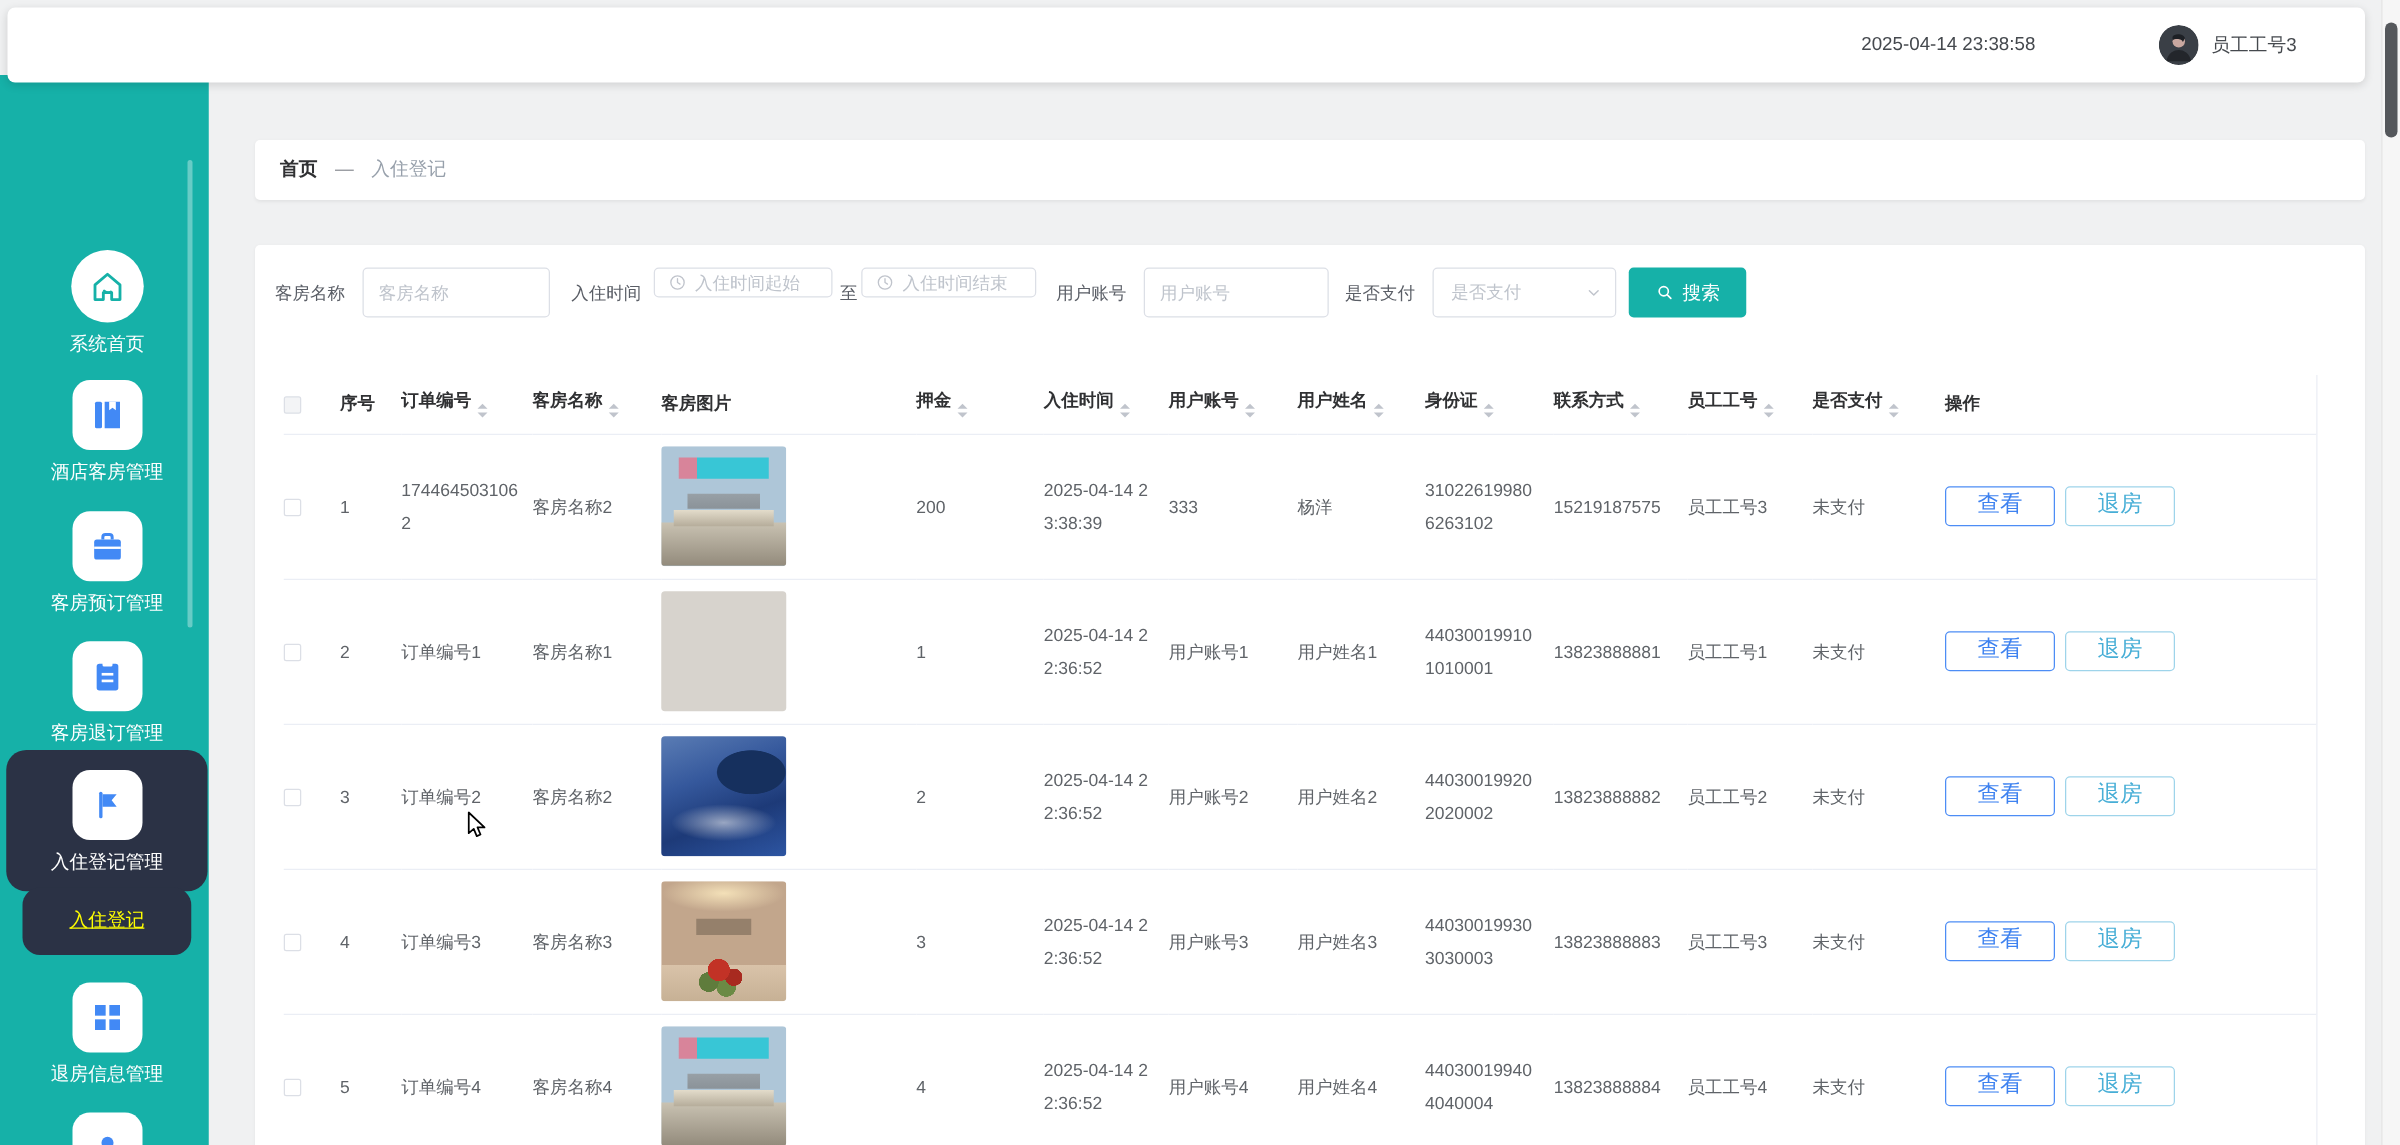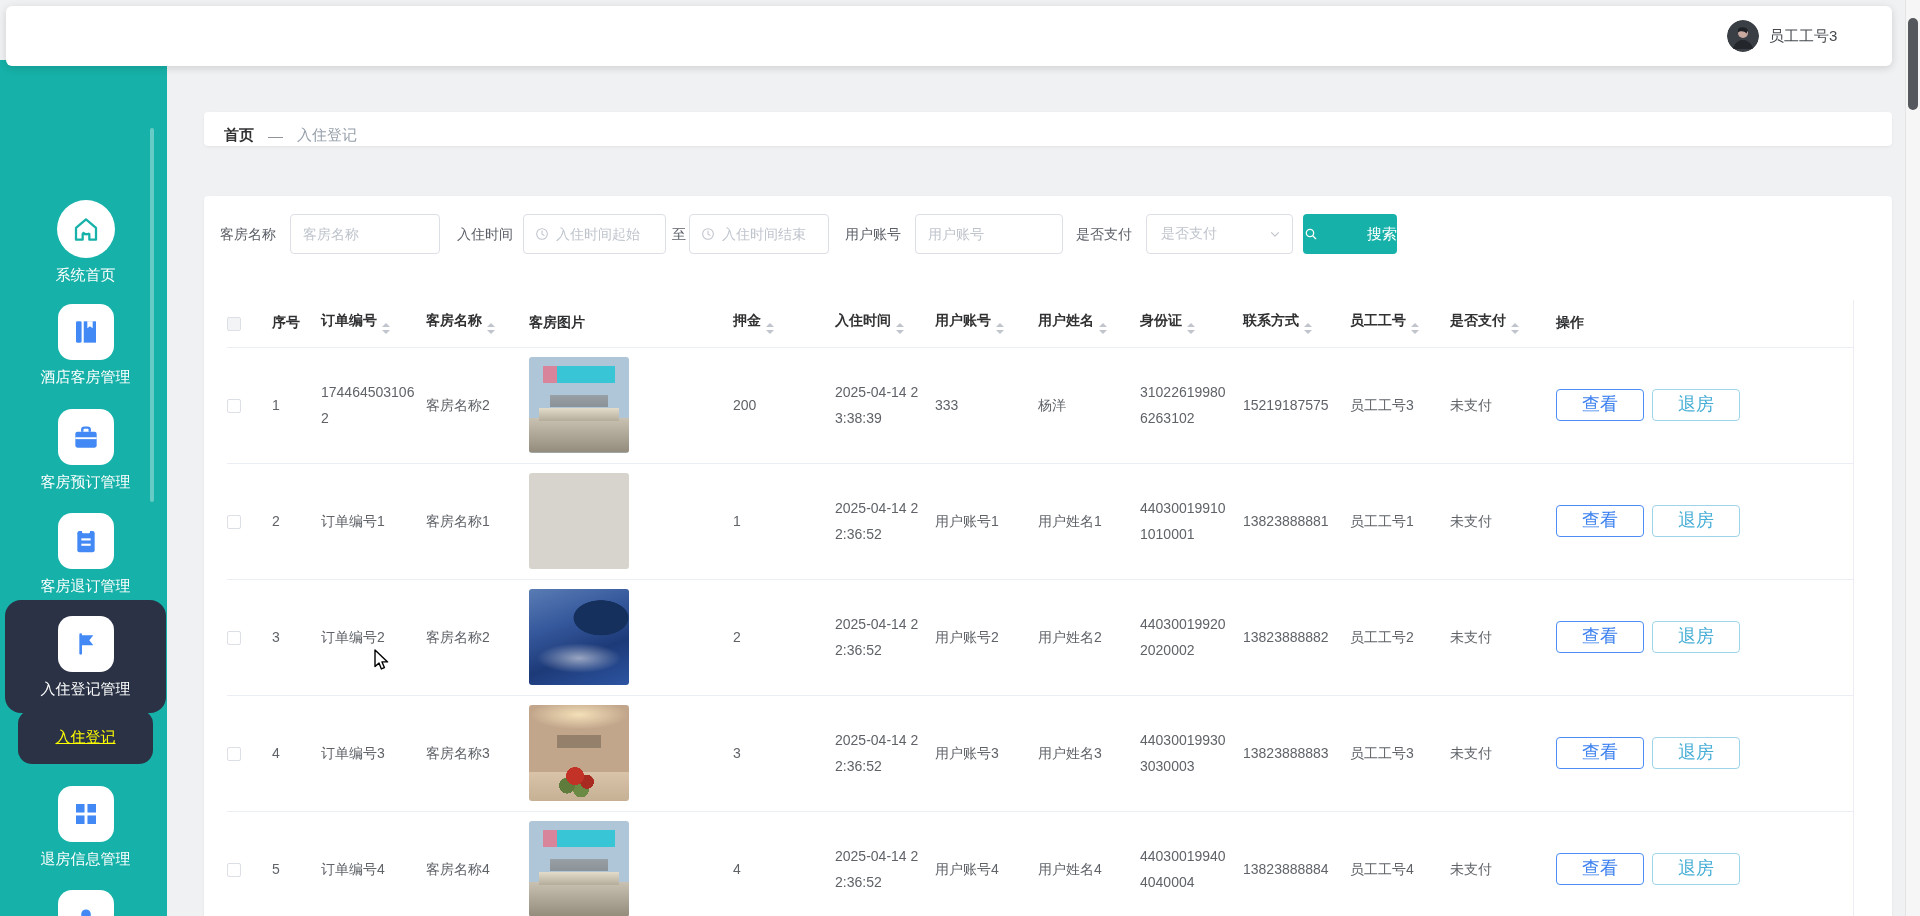--- a/index.html
+++ b/index.html
@@ -37,48 +37,48 @@
   .side-icon{ display:flex; width:56px; height:56px; margin:0 auto; background:#fff; border-radius:14px;
     align-items:center; justify-content:center; }
   .side-icon.circle{ border-radius:50%; width:58px; height:58px; }
   .side-icon svg{ width:32px; height:32px; }
   .side-label{ display:block; margin-top:8px; font-size:15px; color:#fff; }
   .side-item.active{ left:5px; width:161px; background:var(--dark); border-radius:16px; padding:16px 0 14px; }
   .side-item.side-sub{ left:18px; width:135px; background:var(--dark); border-radius:14px; height:54px; line-height:54px; }
   .sub-label{ font-size:15px; color:var(--yellow); text-decoration:underline; }
 
   
-  .crumbcard{ position:absolute; left:204px; top:112px; width:1688px; height:34px; background:#fff;
+  .crumbcard{ position:absolute; left:204px; top:112px; width:1688px; height:48px; background:#fff;
     border-radius:4px; box-shadow:0 1px 3px rgba(0,0,0,.06); z-index:5; }
   .crumbcard .inner{ display:flex; align-items:center; height:46px; padding-left:20px; font-size:15px; }
   .crumb-home{ color:#303133; font-weight:700; cursor:pointer; }
   .crumb-sep{ color:#909399; margin:0 14px; }
   .crumb-cur{ color:#97a0ab; }
 
   
   .maincard{ position:absolute; left:204px; top:196px; width:1688px; height:760px; background:#fff;
     border-radius:4px 4px 0 0; box-shadow:0 1px 3px rgba(0,0,0,.06); z-index:5; }
 
   
   .filterbar{ position:absolute; left:0; top:18px; width:100%; height:40px; }
   .filterbar .flabel{ position:absolute; top:0; line-height:40px; font-size:14px; color:#5a5e66; }
   .fin{ position:absolute; top:0; height:40px; border:1px solid #dcdfe6; border-radius:4px; background:#fff;
     font-size:14px; color:#606266; padding:0 12px; outline:none; font-family:inherit; }
   .fin::placeholder{ color:#bfc4cc; }
-  .datebox{ position:absolute; top:0; height:40px; border:1px solid #dcdfe6; border-radius:4px; background:#fff;
+  .datebox{ position:absolute; top:0; height:24px; border:1px solid #dcdfe6; border-radius:4px; background:#fff;
     display:flex; align-items:center; padding-left:10px; }
   .datebox svg{ width:16px; height:16px; flex:0 0 16px; }
   .datebox input{ border:none; outline:none; width:100%; font-size:14px; padding:0 6px; color:#606266; font-family:inherit; background:transparent; }
   .datebox input::placeholder{ color:#bfc4cc; }
   .selbox{ position:absolute; top:0; height:40px; border:1px solid #dcdfe6; border-radius:4px; background:#fff;
     display:flex; align-items:center; padding:0 10px 0 14px; cursor:pointer; }
   .selbox .seltext{ flex:1; font-size:14px; color:#bfc4cc; }
   .selbox svg{ width:14px; height:14px; }
   .searchbtn{ position:absolute; top:0; height:40px; background:var(--accent); border:none; border-radius:4px;
-    color:#fff; font-size:15px; display:flex; align-items:center; justify-content:space-between; cursor:pointer; font-family:inherit; }
+    color:#fff; font-size:15px; display:flex; align-items:center; justify-content:center; cursor:pointer; font-family:inherit; }
   .searchbtn svg{ width:16px; height:16px; margin-right:6px; }
 
   
   .tablewrap{ position:absolute; left:23px; top:104px; width:1627px; border-right:1px solid #ebeef5; }
   table{ table-layout:fixed; border-collapse:collapse; width:1626px; }
   thead th{ height:47px; text-align:left; font-size:14px; font-weight:700; color:#303133;
     border-bottom:1px solid #ebeef5; vertical-align:middle; white-space:nowrap; }
   tbody td{ height:116px; font-size:14px; color:#5f6368; border-bottom:1px solid #ebeef5;
     vertical-align:middle; word-break:break-all; line-height:26px; padding-right:10px; }
   .cb{ display:inline-block; width:14px; height:14px; border:1px solid #dcdfe6; border-radius:2px; background:#fff; cursor:pointer; vertical-align:middle; }
@@ -134,20 +134,21 @@
     border-radius:4px; background:#fff; cursor:pointer; font-family:Liberation Mono, monospace; }
   .act-view{ border:1px solid #4d8df5; color:var(--btn-blue); margin-right:8px; }
   .act-checkout{ border:1px solid #9ed4ea; color:var(--btn-cyan); }
 
   .cursor{ position:absolute; left:371px; top:648px; z-index:50; pointer-events:none; }
 </style>
 </head>
 <body>
 
 <div class="tophdr">
+  <div class="datetime">2025-04-14 23:38:58</div>
   <div class="userbox">
     <span class="avatar"><svg viewBox="0 0 32 32" width="32" height="32">
           <circle cx="16" cy="16" r="16" fill="#3a3f46"></circle>
           <circle cx="16" cy="13" r="5" fill="#c9a8a0"></circle>
           <path d="M11 9.5c1-3 9-3 10 1l-1.8 3.2c0-2.4-6-3.4-8.2-1.2z" fill="#1d2025"></path>
           <path d="M6 29c1.5-6.5 6-9 10-9s8.5 2.5 10 9z" fill="#23262b"></path>
         </svg></span>
     <span class="uname">员工工号3</span>
   </div>
 </div>

